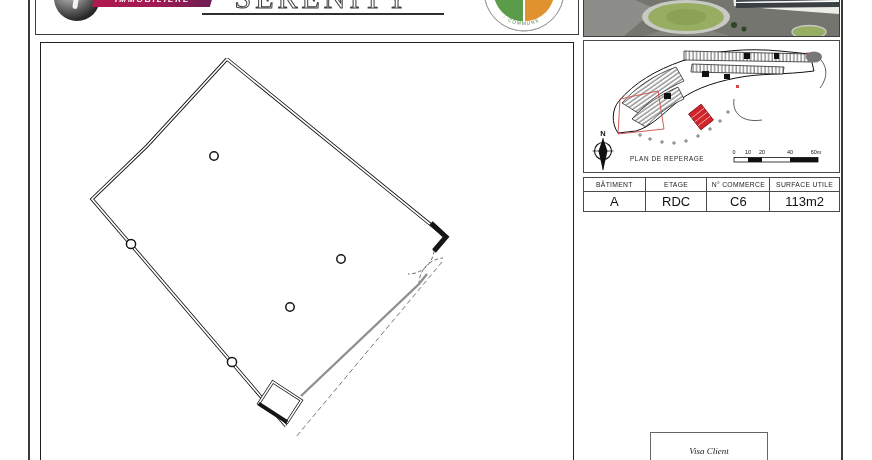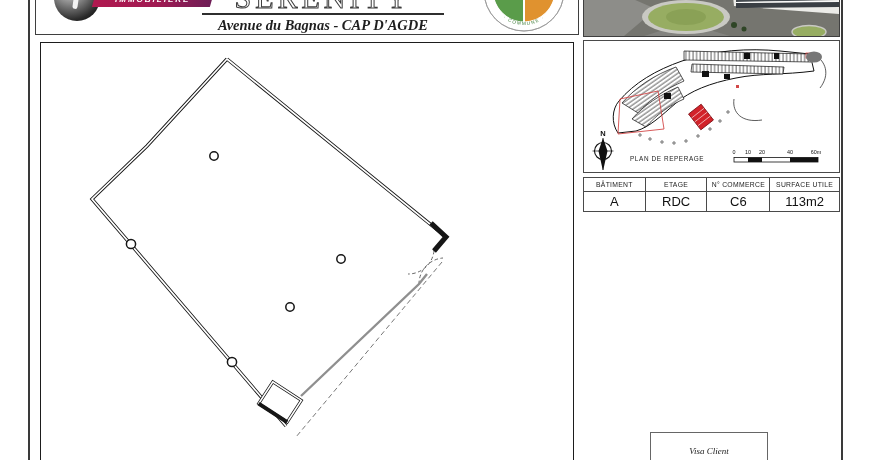--- a/index.html
+++ b/index.html
@@ -68,21 +68,20 @@
       <span>IMMOBILIÈRE</span>
     </div>
 
     <div class="titleblock">
       <div class="title-clip">
         <svg width="242" height="36" viewBox="0 0 242 36">
           <text x="121" y="30" text-anchor="middle" class="svg-serif" font-size="30" letter-spacing="4" fill="#ffffff" stroke="#3c3c3c" stroke-width="1">SERENITY</text>
         </svg>
       </div>
       <div class="title-rule"></div>
-      <div class="address">Avenue du Bagnas - CAP D'AGDE</div>
     </div>
 
     <svg class="seal" width="88" height="48" viewBox="0 0 88 48">
       <circle cx="44" cy="4" r="40" fill="#ffffff" stroke="#8a8a8a" stroke-width="0.8"></circle>
       <path d="M44,-27 A31,31 0 0 0 44,35 Z" fill="#5a9c4a"></path>
       <path d="M44,-27 A31,31 0 0 1 44,35 Z" fill="#e0922f"></path>
       <line x1="44" y1="-27" x2="44" y2="35" stroke="#ffffff" stroke-width="2"></line>
       <rect x="26" y="-8" width="12" height="10" rx="1.5" fill="#ffffff"></rect>
       <rect x="49" y="-11" width="9" height="13" rx="1" fill="#ffffff"></rect>
       <circle cx="44" cy="4" r="31" fill="none" stroke="#ffffff" stroke-width="1.2"></circle>

